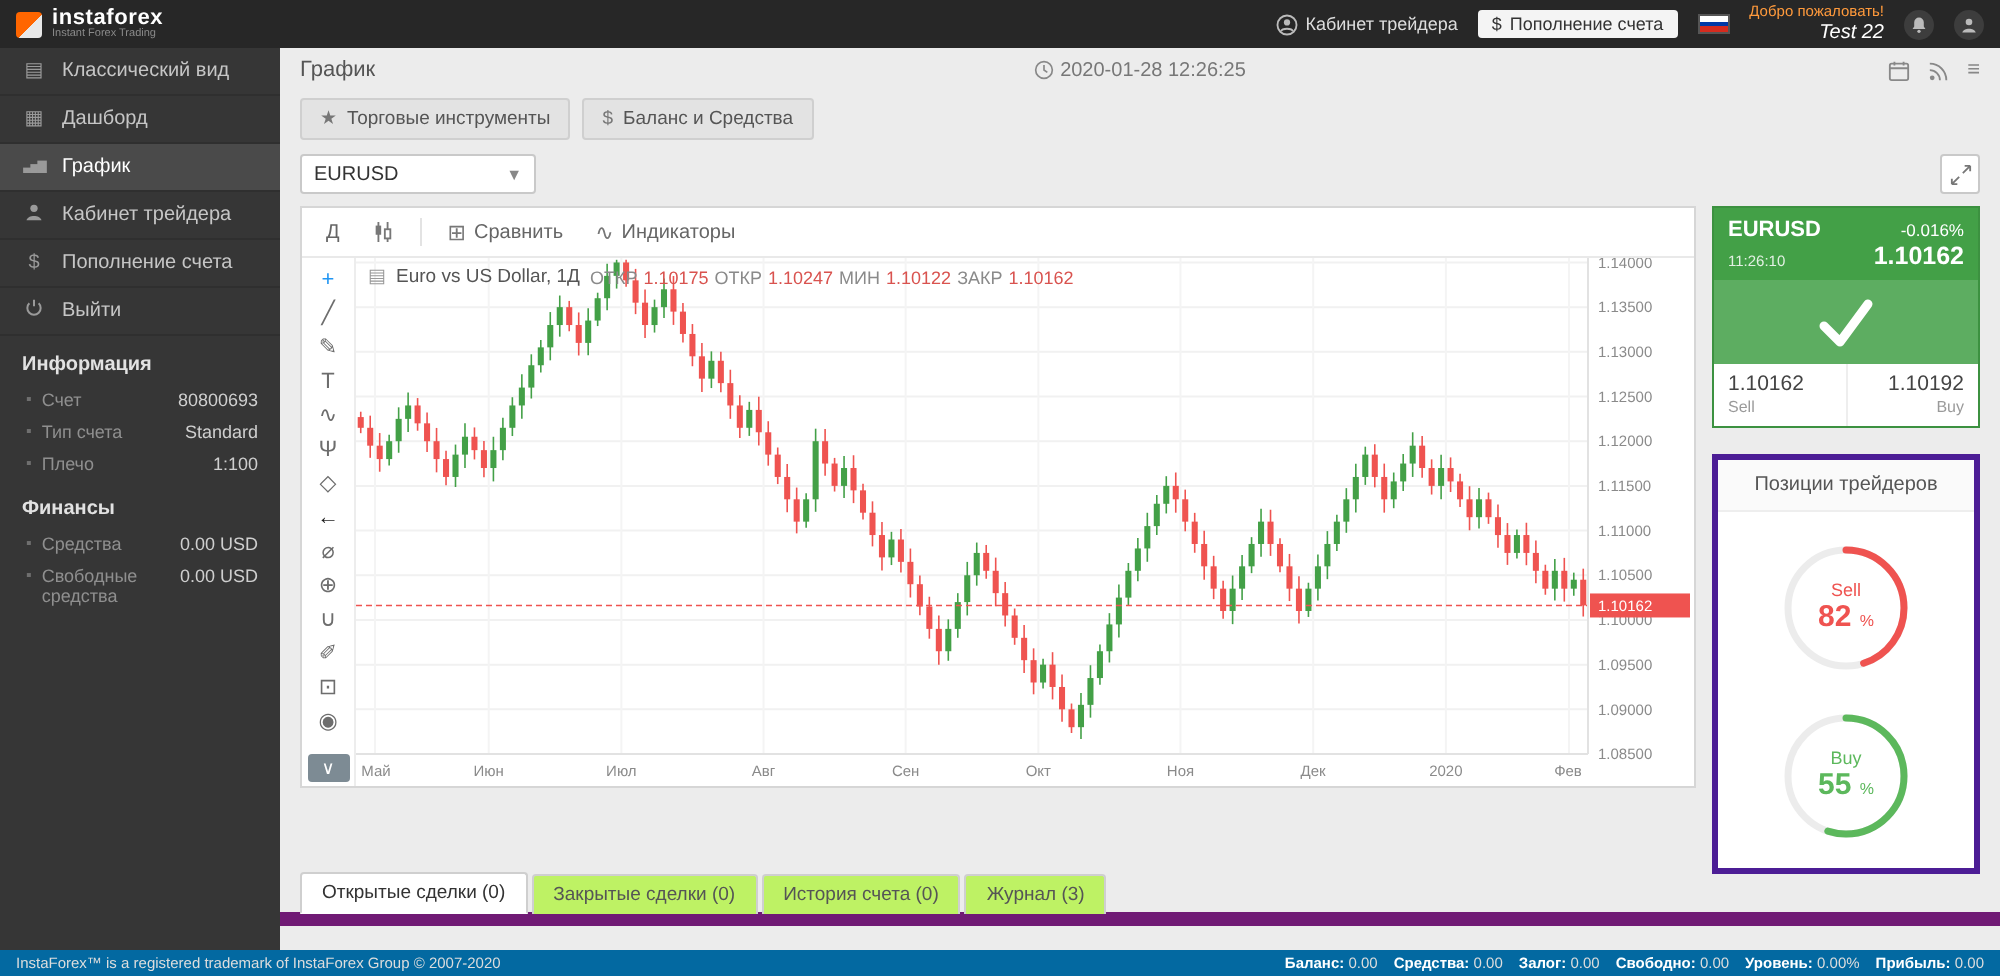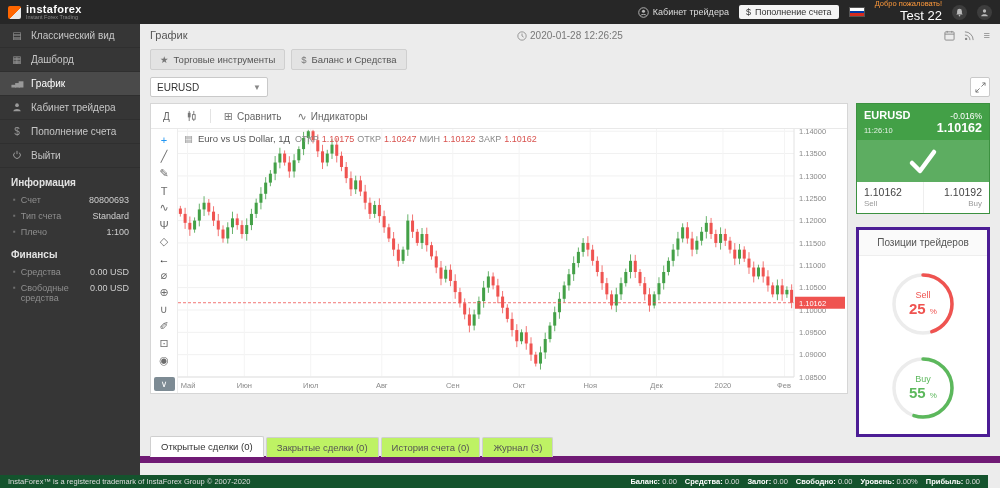--- a/index.html
+++ b/index.html
@@ -13,36 +13,36 @@
   .logo-text { line-height:1; }
   .logo-text .t1 { color:#fff; font-weight:bold; font-size:11px; letter-spacing:.3px; }
   .logo-text .t2 { color:#8a8a8a; font-size:5.5px; }
   .top-right { display:flex; align-items:center; gap:10px; }
   .top-link { display:flex; align-items:center; gap:4px; color:#ddd; font-size:9px; cursor:pointer; }
   .top-btn { display:flex; align-items:center; gap:4px; background:#f4f4f4; color:#333; font-size:9px; padding:2px 7px; border-radius:2px; cursor:pointer; }
   .flag { width:16px; height:10px; display:flex; flex-direction:column; border:1px solid #555; cursor:pointer; }
   .flag i { flex:1; display:block; }
   .welcome { text-align:right; line-height:1.15; }
   .welcome .w1 { color:#ff9a3c; font-size:7.5px; }
-  .welcome .w2 { color:#fff; font-size:13px; }
+  .welcome .w2 { color:#fff; font-size:10px;font-style:italic; }
   .round-ic { width:15px; height:15px; border-radius:50%; background:#3d3d3d; color:#bbb; display:flex; align-items:center; justify-content:center; cursor:pointer; }
 
   
   .sidebar { position:absolute; top:24px; left:0; width:140px; bottom:13px; background:#363636; overflow:hidden; }
   .side-item { height:24px; display:flex; align-items:center; gap:8px; padding:0 11px; color:#c6c6c6; font-size:10px; cursor:pointer; border-bottom:1px solid #2f2f2f; }
   .side-item.active { background:#4a4a4a; color:#fff; }
   .side-item .ic { width:12px; text-align:center; color:#9a9a9a; font-size:10px; flex:0 0 12px; }
   .side-sec { color:#e2e2e2; font-weight:bold; font-size:10px; padding:9px 11px 4px; }
   .side-row { display:flex; justify-content:space-between; align-items:flex-start; padding:3px 11px 3px 13px; font-size:9px; gap:6px; }
   .side-row .lbl { color:#8f8f8f; display:flex; gap:5px; }
   .side-row .lbl .mini { color:#6f6f6f; font-size:8px; }
   .side-row .val { color:#cfcfcf; text-align:right; white-space:nowrap; }
 
   
-  .footer { position:absolute; bottom:0; left:0; right:12px; height:13px; background:#14532d; color:#ddd; display:flex; align-items:center; justify-content:space-between; padding:0 8px; font-size:7.5px; z-index:10; }
+  .footer { position:absolute; bottom:0; left:0; right:0; height:13px; background:#0369a1; color:#ddd; display:flex; align-items:center; justify-content:space-between; padding:0 8px; font-size:7.5px; z-index:10; }
   .footer .stats { display:flex; gap:8px; }
   .footer .stats b { color:#fff; font-weight:bold; }
 
   
   .main { position:absolute; left:140px; top:24px; right:0; bottom:13px; overflow:hidden; }
   .main-header { height:22px; display:flex; align-items:center; padding:0 10px; position:relative; color:#555; }
   .page-title { font-size:11px; }
   .dt-center { position:absolute; left:0; right:0; text-align:center; color:#777; font-size:10px; pointer-events:none; }
   .dt-center svg { vertical-align:-2px; margin-right:3px; }
   .hdr-icons { margin-left:auto; display:flex; gap:9px; color:#888; align-items:center; }
@@ -676,21 +676,21 @@
 
       <div class="positions-card">
         <div class="pos-title">Позиции трейдеров</div>
         <div class="donut-box">
           <svg width="72" height="72" viewBox="0 0 72 72">
             <circle cx="36" cy="36" r="29" fill="none" stroke="#ececec" stroke-width="3.5"></circle>
             <circle cx="36" cy="36" r="29" fill="none" stroke-width="3.5" transform="rotate(-90 36 36)" id="sell-arc" stroke="#ef5350" stroke-dasharray="81.99556825869361 182.212373908208" stroke-linecap="round"></circle>
           </svg>
           <div class="donut-text sell-col">
             <span class="dl">Sell</span>
-            <span class="dv"><span>25</span> <small>%</small></span>
+            <span class="dv"><span>82</span> <small>%</small></span>
           </div>
         </div>
         <div class="donut-box">
           <svg width="72" height="72" viewBox="0 0 72 72">
             <circle cx="36" cy="36" r="29" fill="none" stroke="#ececec" stroke-width="3.5"></circle>
             <circle cx="36" cy="36" r="29" fill="none" stroke-width="3.5" transform="rotate(-90 36 36)" id="buy-arc" stroke="#5cb85c" stroke-dasharray="100.21680564951441 182.212373908208" stroke-linecap="round"></circle>
           </svg>
           <div class="donut-text buy-col">
             <span class="dl">Buy</span>
             <span class="dv"><span>55</span> <small>%</small></span>

